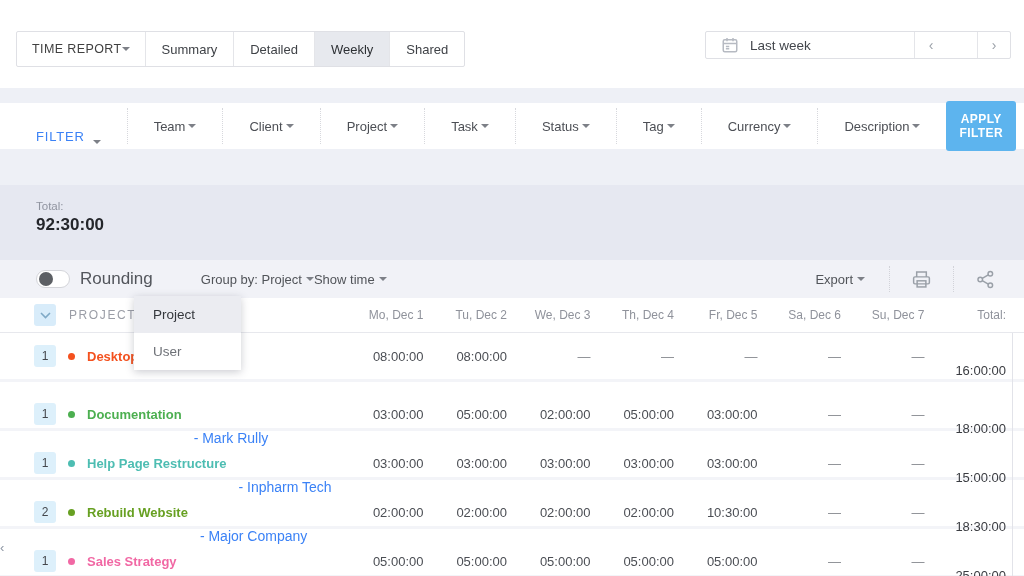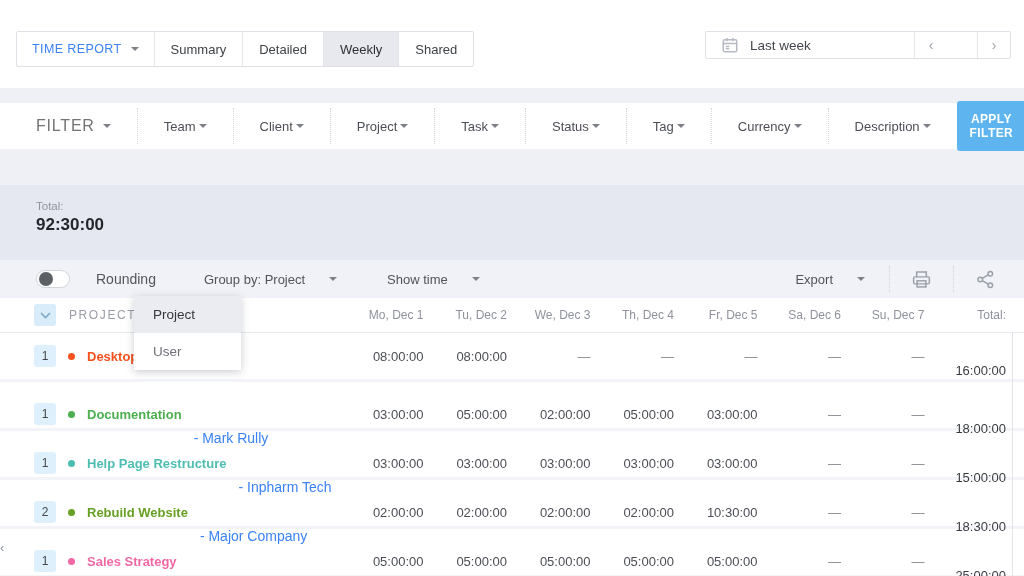--- a/index.html
+++ b/index.html
@@ -7,47 +7,47 @@
   body {
     width:1024px; height:576px; overflow:hidden; position:relative;
     background:#eef0f6; font-family:"Liberation Sans", sans-serif;
     -webkit-font-smoothing:antialiased;
   }
   .caret { width:0; height:0; border-left:4px solid transparent; border-right:4px solid transparent; border-top:4px solid #7d8087; display:inline-block; }
 
   
   .topbar { height:88px; background:#fff; position:relative; }
   .tabs { position:absolute; left:16px; top:31px; height:36px; display:flex; align-items:stretch; background:#fff; border:1px solid #dfe0e5; border-radius:2px; }
-  .report-title { display:flex; align-items:center; gap:9px; padding:0 15px; font-size:12.5px; color:#3b82f6; letter-spacing:.4px; cursor:pointer; }
+  .report-title { display:flex; align-items:center; padding:0 15px; font-size:12.5px; color:#404040; letter-spacing:.4px; cursor:pointer; }
   .tab { display:flex; align-items:center; padding:0 16px; font-size:13px; color:#3f4247; border-left:1px solid #e4e5e9; cursor:pointer; }
   .tab.active { background:#e7e9ee; color:#2d3034; }
   .datepicker { position:absolute; right:13px; top:31px; height:28px; display:flex; align-items:stretch; background:#fff; border:1px solid #dfe0e5; border-radius:2px;gap:30px; }
   .dp-main { display:flex; align-items:center; gap:11px; padding:0 15px; width:178px; cursor:pointer; }
   .dp-label { font-size:13.5px; color:#43464c; }
   .dp-btn { width:33px; display:flex; align-items:center; justify-content:center; border-left:1px solid #e4e5e9; color:#9aa0a8; font-size:14px; cursor:pointer; }
 
   
   .filterbar { margin-top:15px; height:46px; background:#fff; display:flex; align-items:center; padding:0 20px 0 36px; }
-  .filter-label { display:flex; align-items:center; gap:8px; font-size:16px; color:#737373; letter-spacing:.8px; padding-right:26px; height:36px; cursor:pointer; }
+  .filter-label { display:flex; align-items:flex-end; gap:8px; font-size:13px; color:#3b82f6; letter-spacing:.8px; padding-right:26px; height:36px; cursor:pointer; }
   .filter-item { display:flex; align-items:center; gap:3px; font-size:13px; color:#4c4f55; padding:0 26px; height:36px; border-left:1px dotted #d7d8dd; cursor:pointer; }
   .apply-btn { margin-left:auto; background:#5db4ee; color:#fff; border:none; border-radius:3px; font-size:12px; font-weight:700; letter-spacing:.4px; padding:11px 13px; cursor:pointer; font-family:inherit; }
 
   
   .summaryband { margin-top:36px; height:75px; background:#e6e8f1; padding:15px 0 0 36px; }
   .total-label { font-size:11.5px; color:#9094a0; margin-bottom:3px; }
   .total-value { font-size:17px; font-weight:700; color:#24262b; }
 
   
   .toolbar { height:38px; background:#f1f2f7; display:flex; align-items:center; padding:0 26px 0 36px; position:relative; }
   .toggle { width:34px; height:18px; background:#fff; border:1px solid #d4d5da; border-radius:10px; position:relative; cursor:pointer; flex:none; }
   .toggle-knob { width:14px; height:14px; background:#5c5f64; border-radius:50%; position:absolute; left:2px; top:1px; }
-  .toggle-label { margin-left:26px; font-size:14px; color:#53565c; }
-  .tb-drop { display:flex; align-items:center; gap:24px; font-size:13px; color:#515459; cursor:pointer; }
+  .toggle-label { margin-left:10px; font-size:17px; color:#53565c; }
+  .tb-drop { display:flex; align-items:center; gap:4px; font-size:13px; color:#515459; cursor:pointer; }
   .group-by { margin-left:48px; }
-  .show-time { margin-left:50px; }
+  .show-time { }
   .toolbar-right { margin-left:auto; display:flex; align-items:center; }
   .export { padding-right:24px; }
   .tb-sep { width:1px; height:26px; border-left:1px dotted #d2d3d9; }
   .icon-btn { padding:0 21px; display:flex; align-items:center; cursor:pointer; }
   .icon-btn.last { padding-right:2px; }
   .collapse-handle { position:absolute; left:0; top:276px; width:11px; height:22px; display:flex; align-items:center; color:#8f98a5; font-size:13px; cursor:pointer; z-index:5; }
 
   
   .tablewrap { background:#f3f4f8; height:278px; position:relative; }
   .tablewrap::after { content:''; position:absolute; right:11px; top:35px; bottom:0; width:1px; background:#e2e3e9; }

